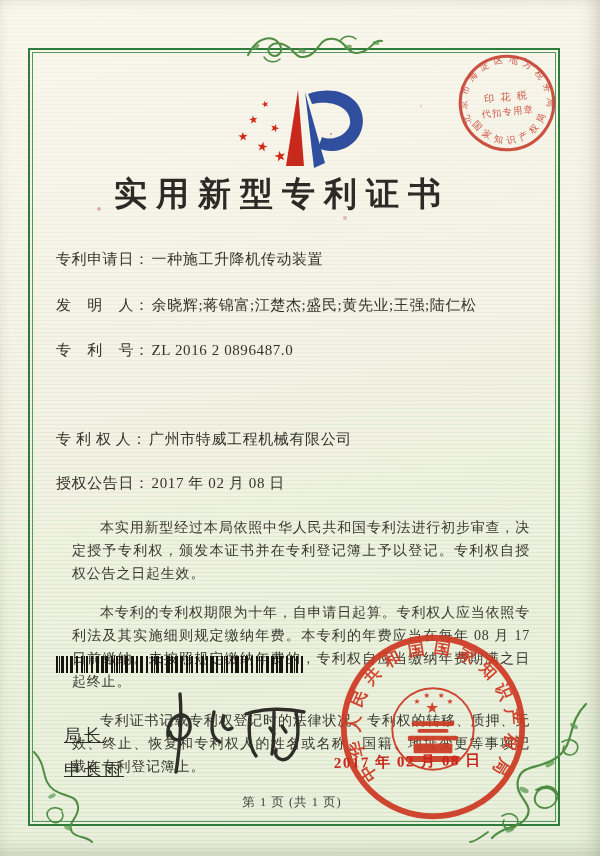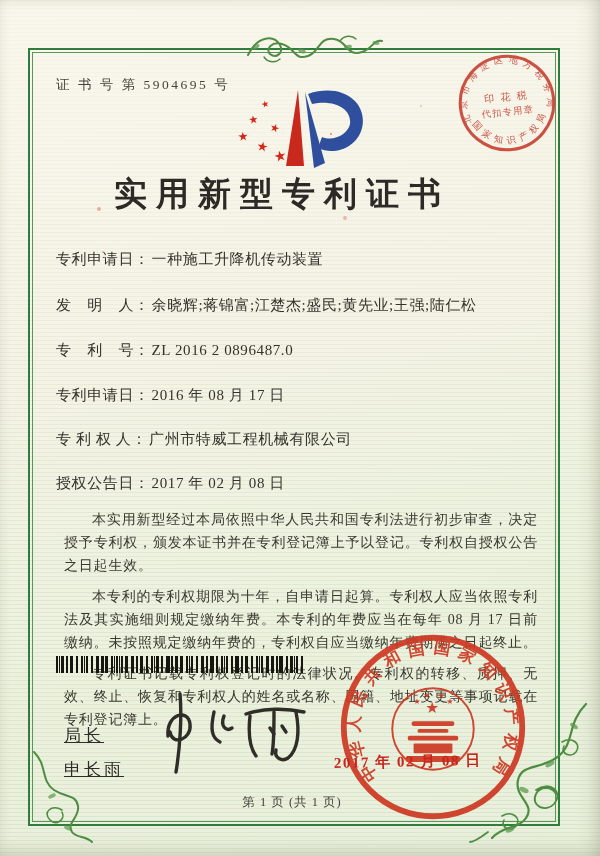--- a/index.html
+++ b/index.html
@@ -31,21 +31,21 @@
   .logo{position:absolute;left:228px;top:84px;width:150px;height:92px;}
   .title{position:absolute;left:0;top:172px;width:564px;text-align:center;
     font-size:33px;font-weight:700;letter-spacing:9px;color:#2b2a26;}
 
   .field{position:absolute;left:56px;width:492px;font-size:15px;color:#34322b;letter-spacing:.6px;white-space:nowrap;}
   .f1{top:250px}.f2{top:296px}.f3{top:341px}.f4{top:386px}.f5{top:430px}.f6{top:474px}
   .field .lab{margin-right:2px;}
 
   .paras{position:absolute;left:56px;top:500px;width:490px;font-size:14px;line-height:23px;
     color:#3a382f;text-align:justify;letter-spacing:.8px;}
-  .paras p{margin:8px;text-indent:2em;}
+  .paras p{margin:16px;text-indent:2em;}
 
   .barcode{position:absolute;left:56px;top:656px;width:248px;height:17px;
     background:
       repeating-linear-gradient(90deg,#17150f 0 2px,transparent 2px 5px),
       repeating-linear-gradient(90deg,#17150f 0 1px,transparent 1px 7px),
       repeating-linear-gradient(90deg,transparent 0 3px,#17150f 3px 4px,transparent 4px 11px);
   }
 
   .director{position:absolute;left:64px;top:724px;font-size:17px;color:#2e2c26;letter-spacing:3px;text-decoration:underline;}
   .director .name{display:block;margin-top:11px;}
@@ -110,21 +110,20 @@
     <g fill="#5c9a50" opacity=".7">
       <ellipse cx="22" cy="48" rx="4" ry="2" transform="rotate(-25 22 48)"></ellipse>
       <ellipse cx="38" cy="80" rx="4" ry="2" transform="rotate(20 38 80)"></ellipse>
     </g>
   </svg>
 
   <div class="content">
 
     <div class="specks"></div>
 
-    <div class="cert-no">证 书 号 第 5904695 号</div>
 
     <svg class="logo" viewBox="0 0 150 92">
       <g fill="#d42718" font-family="DejaVu Sans, sans-serif">
         <text x="34" y="24" font-size="9" transform="rotate(-14 34 24)">★</text>
         <text x="21" y="40" font-size="11" transform="rotate(-8 21 40)">★</text>
         <text x="41" y="46" font-size="11" transform="rotate(18 41 46)">★</text>
         <text x="10" y="57" font-size="12" transform="rotate(-5 10 57)">★</text>
         <text x="28" y="66" font-size="13" transform="rotate(10 28 66)">★</text>
         <text x="47" y="78" font-size="14" transform="rotate(-12 47 78)">★</text>
       </g>
@@ -136,23 +135,20 @@
     <div class="title">实用新型专利证书</div>
 
     <div class="field f1">
       <span class="lab">专利申请日：</span><span>一种施工升降机传动装置</span>
     </div>
     <div class="field f2">
       <span class="lab">发　明　人：</span><span>余晓辉;蒋锦富;江楚杰;盛民;黄先业;王强;陆仁松</span>
     </div>
     <div class="field f3">
       <span class="lab">专　利　号：</span><span>ZL 2016 2 0896487.0</span>
-    </div>
-    <div class="field f4">
-      <span class="lab">专利申请日：</span><span>2016 年 08 月 17 日</span>
     </div>
     <div class="field f5">
       <span class="lab">专 利 权 人：</span><span>广州市特威工程机械有限公司</span>
     </div>
     <div class="field f6">
       <span class="lab">授权公告日：</span><span>2017 年 02 月 08 日</span>
     </div>
 
     <div class="paras">
       <p>本实用新型经过本局依照中华人民共和国专利法进行初步审查，决定授予专利权，颁发本证书并在专利登记簿上予以登记。专利权自授权公告之日起生效。</p>

